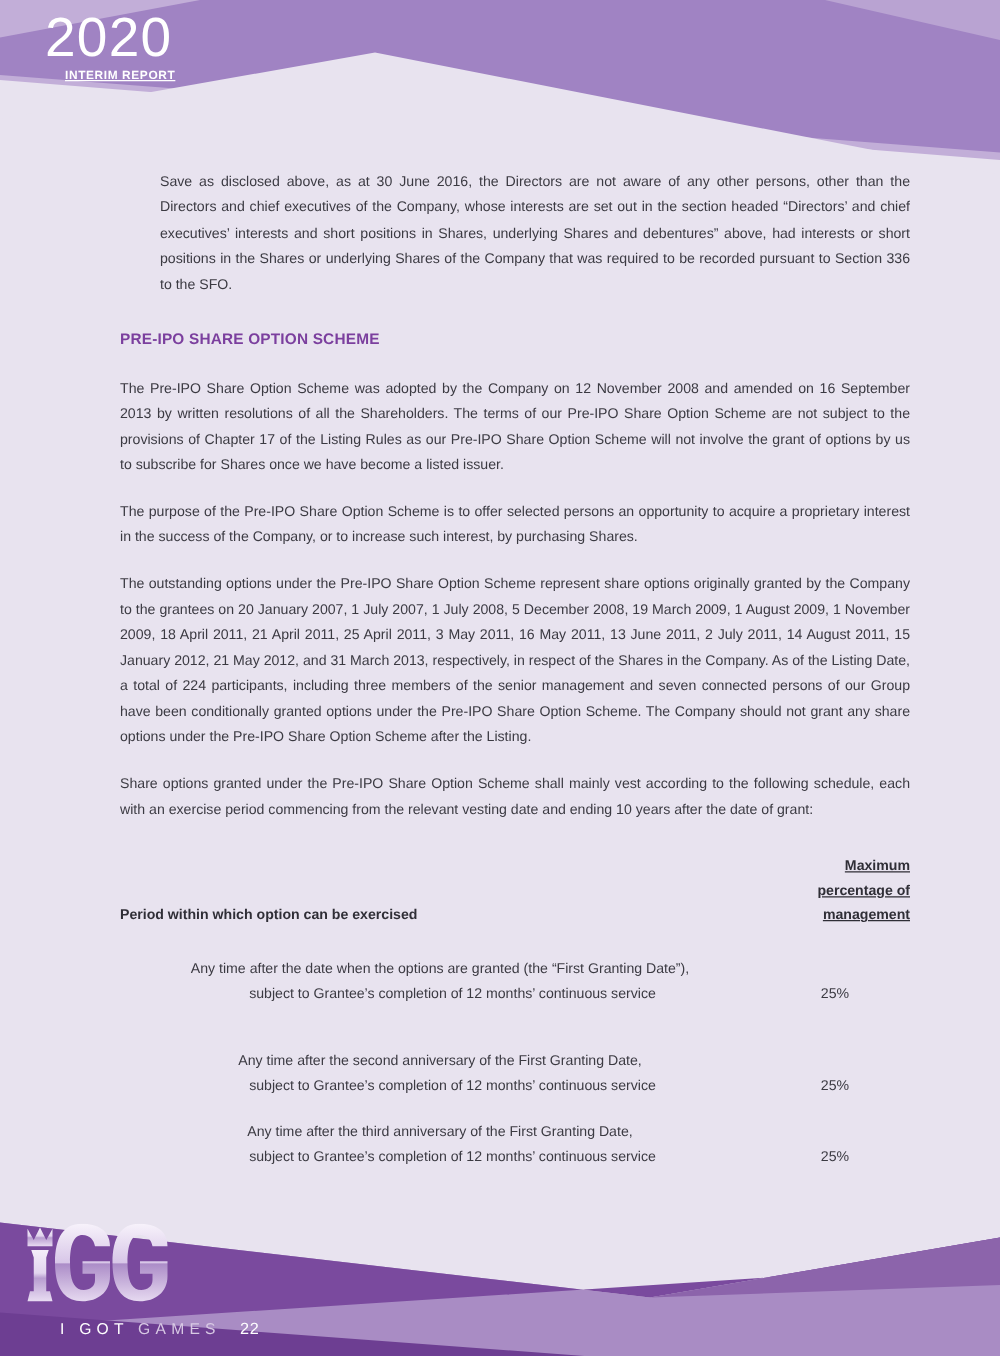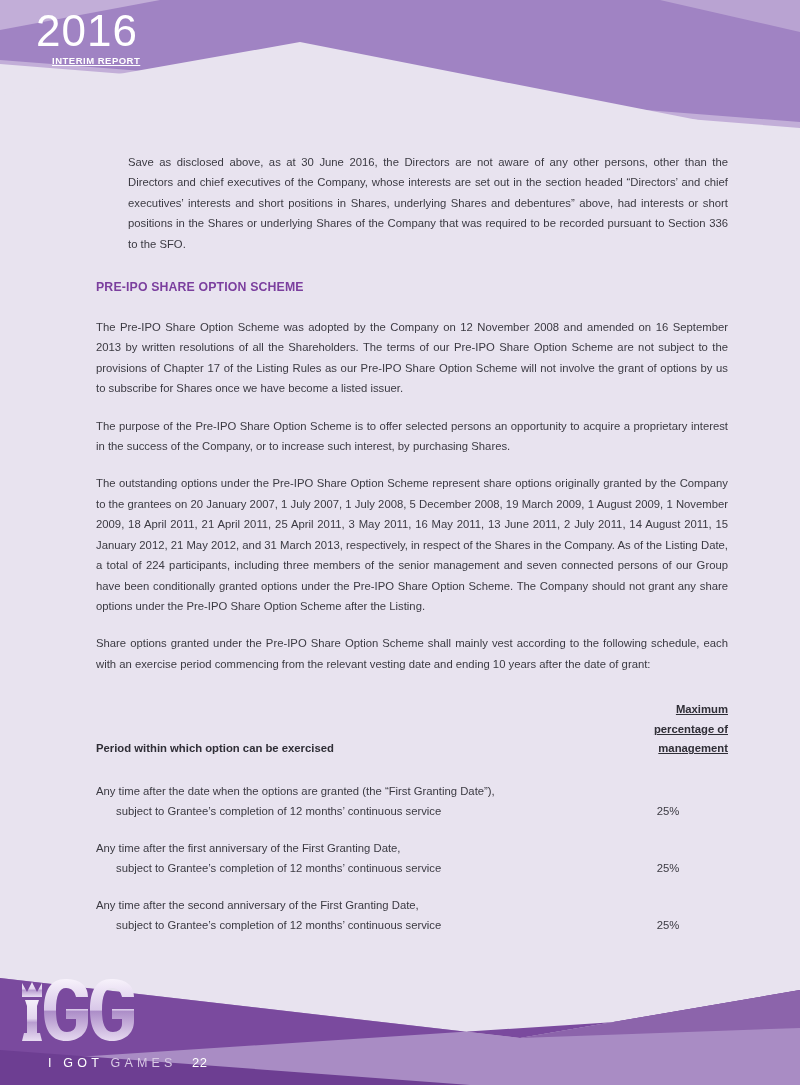--- a/index.html
+++ b/index.html
@@ -82,21 +82,20 @@
     line-height: 20.4px;
     color: #3b3a42;
     text-align: justify;
     margin: 0 0 17px 0;
     hyphens: none;
   }
   p.body-text.first-para {
     margin-left: 32px;
     width: 600px;
     margin-bottom: 25px;
-    margin-top: 16px;
   }
 
   h2.section-heading {
     font-size: 12.3px;
     font-weight: 700;
     color: #7b3f9e;
     letter-spacing: 0.15px;
     margin: 0 0 22px 0;
     line-height: 16px;
   }
@@ -127,20 +126,21 @@
     display: block;
     text-decoration: underline;
   }
 
   .opt-table td {
     font-size: 11.3px;
     line-height: 20px;
     color: #3b3a42;
     padding: 0;
     vertical-align: top;
+    text-align: center;
   }
   .opt-table tr.spacer-row td {
     height: 17px;
     line-height: 17px;
     font-size: 1px;
   }
   .opt-table tr.head-spacer td {
     height: 22px;
     line-height: 22px;
     font-size: 1px;
@@ -226,21 +226,21 @@
       <polygon points="160,0 800,0 800,122 0,60 0,30" fill="#a083c3"></polygon>
 
       <polygon points="660,0 800,0 800,32" fill="#b9a3d2"></polygon>
 
       <polygon points="0,140 0,95 300,42 800,140" fill="#e8e3ef"></polygon>
 
       <polygon points="0,140 0,108 290,48 260,44 0,88" fill="#cdbbdf" opacity="0"></polygon>
     </svg>
 
     <div class="header-logo">
-      <div class="logo-year">2016</div>
+      <div class="logo-year">2020</div>
       <div class="logo-sub">INTERIM REPORT</div>
     </div>
   </div>
 
   <div class="content">
 
     <p class="body-text first-para">Save as disclosed above, as at 30 June 2016, the Directors are not aware of any other persons, other than the Directors and chief executives of the Company, whose interests are set out in the section headed “Directors’ and chief executives’ interests and short positions in Shares, underlying Shares and debentures” above, had interests or short positions in the Shares or underlying Shares of the Company that was required to be recorded pursuant to Section 336 to the SFO.</p>
 
     <h2 class="section-heading">PRE-IPO SHARE OPTION SCHEME</h2>
 
@@ -272,27 +272,20 @@
           <td>
             <span class="row-line1">Any time after the date when the options are granted (the “First Granting Date”),</span>
             <span class="row-line2">subject to Grantee’s completion of 12 months’ continuous service</span>
           </td>
           <td class="pct-cell">25%</td>
         </tr>
         <tr class="spacer-row">
             <td colspan="2"></td>
           </tr>
 
-        <tr>
-          <td>
-            <span class="row-line1">Any time after the first anniversary of the First Granting Date,</span>
-            <span class="row-line2">subject to Grantee’s completion of 12 months’ continuous service</span>
-          </td>
-          <td class="pct-cell">25%</td>
-        </tr>
         <tr class="spacer-row">
             <td colspan="2"></td>
           </tr>
 
         <tr>
           <td>
             <span class="row-line1">Any time after the second anniversary of the First Granting Date,</span>
             <span class="row-line2">subject to Grantee’s completion of 12 months’ continuous service</span>
           </td>
           <td class="pct-cell">25%</td>

